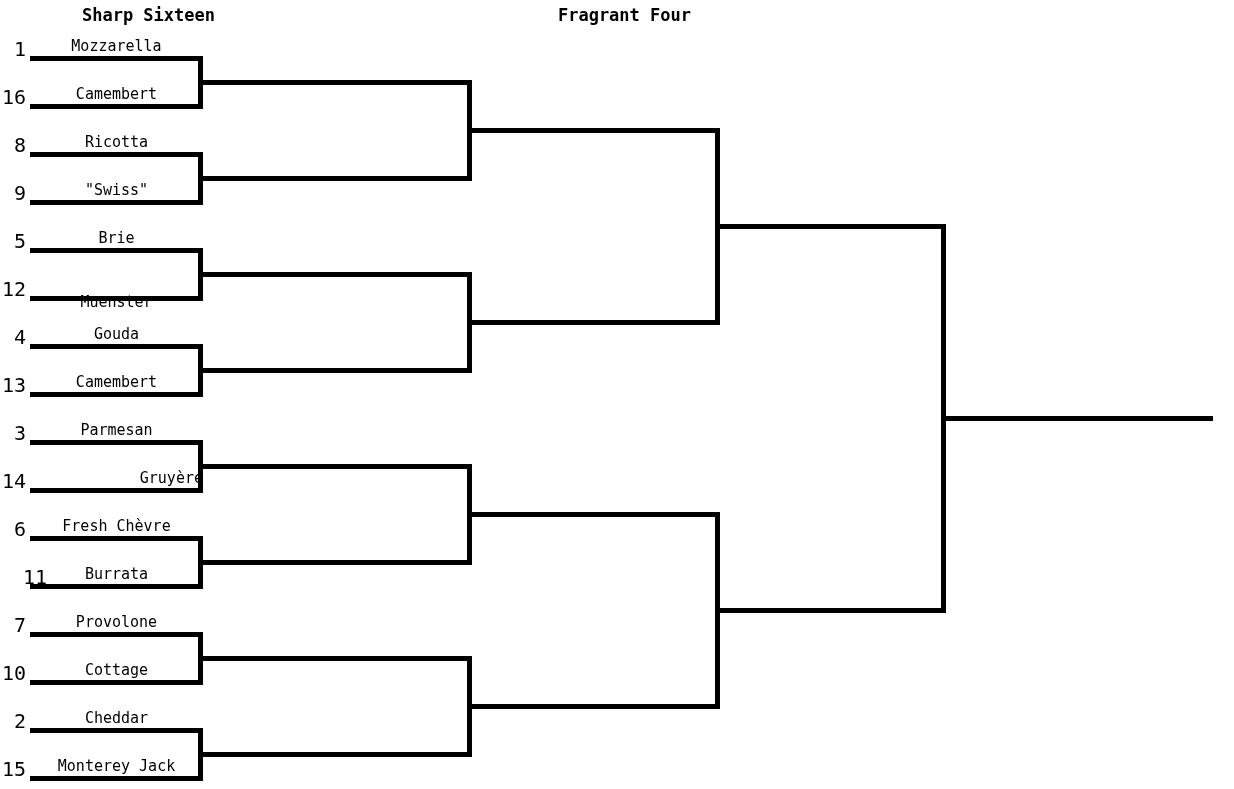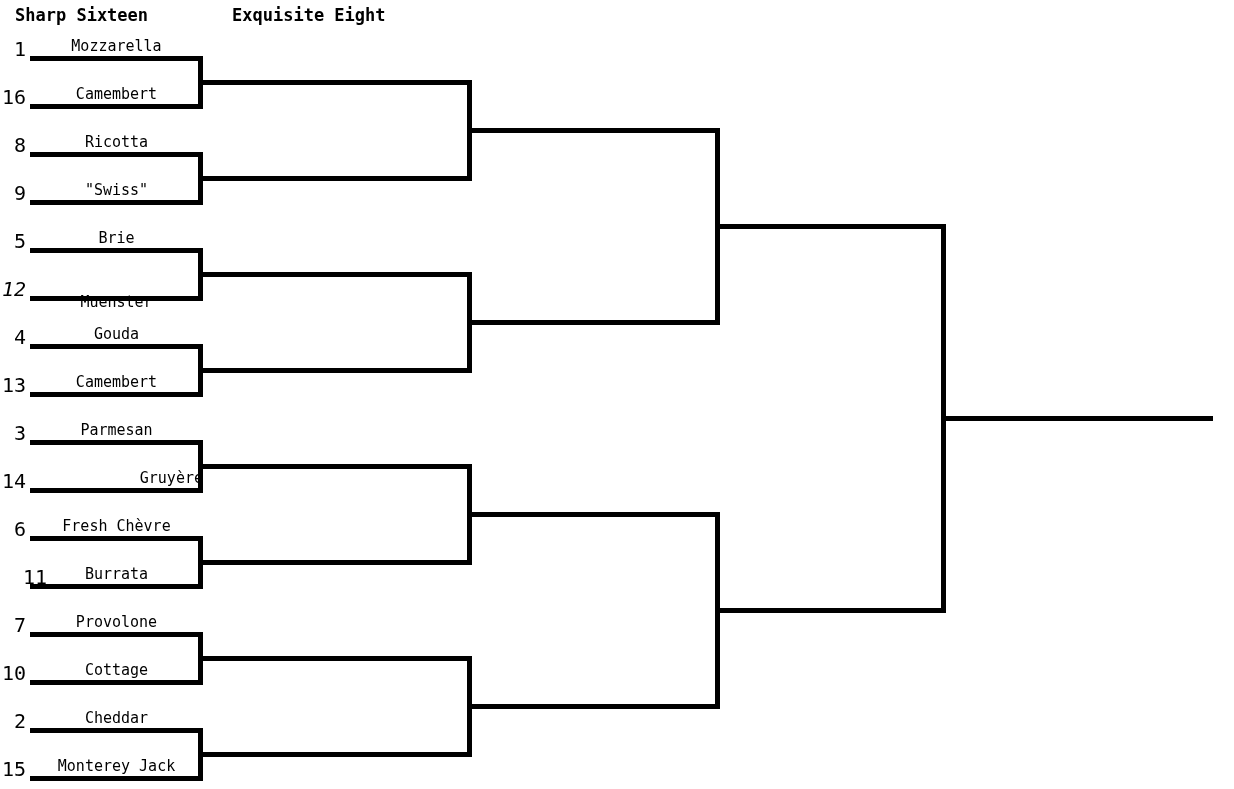--- a/index.html
+++ b/index.html
@@ -13,21 +13,21 @@
     height: 789px;
     background: #ffffff;
     overflow: hidden;
     font-family: "DejaVu Sans Mono", "Liberation Mono", monospace;
     color: #000000;
   }
   .round-header {
     position: absolute;
     top: 5px;
     width: 200px;
-    text-align: left;
+    text-align: right;
     font-size: 17px;
     font-weight: bold;
     letter-spacing: 0px;
     white-space: nowrap;
   }
   .line {
     position: absolute;
     background: #000000;
   }
   .seed {
@@ -48,21 +48,21 @@
     line-height: 16px;
     font-weight: 500;
     white-space: nowrap;
   }
 </style>
 </head>
 <body>
 
 <div id="bracket">
   <div class="round-header" style="left:15px">Sharp Sixteen</div>
-  <div class="round-header" style="left:232px">Exquisite Eight</div>
+  <div class="round-header" style="left:491px">Fragrant Four</div>
 <div class="line" style="left: 30px; top: 56px; width: 173px; height: 5px;"></div>
     <div class="line" style="left: 30px; top: 104px; width: 173px; height: 5px;"></div>
     <div class="line" style="left: 30px; top: 152px; width: 173px; height: 5px;"></div>
     <div class="line" style="left: 30px; top: 200px; width: 173px; height: 5px;"></div>
     <div class="line" style="left: 30px; top: 248px; width: 173px; height: 5px;"></div>
     <div class="line" style="left: 30px; top: 296px; width: 173px; height: 5px;"></div>
     <div class="line" style="left: 30px; top: 344px; width: 173px; height: 5px;"></div>
     <div class="line" style="left: 30px; top: 392px; width: 173px; height: 5px;"></div>
     <div class="line" style="left: 30px; top: 440px; width: 173px; height: 5px;"></div>
     <div class="line" style="left: 30px; top: 488px; width: 173px; height: 5px;"></div>
@@ -105,21 +105,21 @@
     <div class="seed" style="top: 39px;">1</div>
     <div class="team-name" style="top: 38px;">Mozzarella</div>
     <div class="seed" style="top: 87px;">16</div>
     <div class="team-name" style="top: 86px;">Camembert</div>
     <div class="seed" style="top: 135px;">8</div>
     <div class="team-name" style="top: 134px;">Ricotta</div>
     <div class="seed" style="top: 183px;">9</div>
     <div class="team-name" style="top: 182px;">"Swiss"</div>
     <div class="seed" style="top: 231px;">5</div>
     <div class="team-name" style="top: 230px;">Brie</div>
-    <div class="seed" style="top: 279px; font-style: italic;">12</div>
+    <div class="seed" style="top: 279px;">12</div>
     <div class="team-name" style="top: 294px;">Muenster</div>
     <div class="seed" style="top: 327px;">4</div>
     <div class="team-name" style="top: 326px;">Gouda</div>
     <div class="seed" style="top: 375px;">13</div>
     <div class="team-name" style="top: 374px;">Camembert</div>
     <div class="seed" style="top: 423px;">3</div>
     <div class="team-name" style="top: 422px;">Parmesan</div>
     <div class="seed" style="top: 471px;">14</div>
     <div class="team-name" style="top: 470px; text-align: right;">Gruyère</div>
     <div class="seed" style="top: 519px;">6</div>

